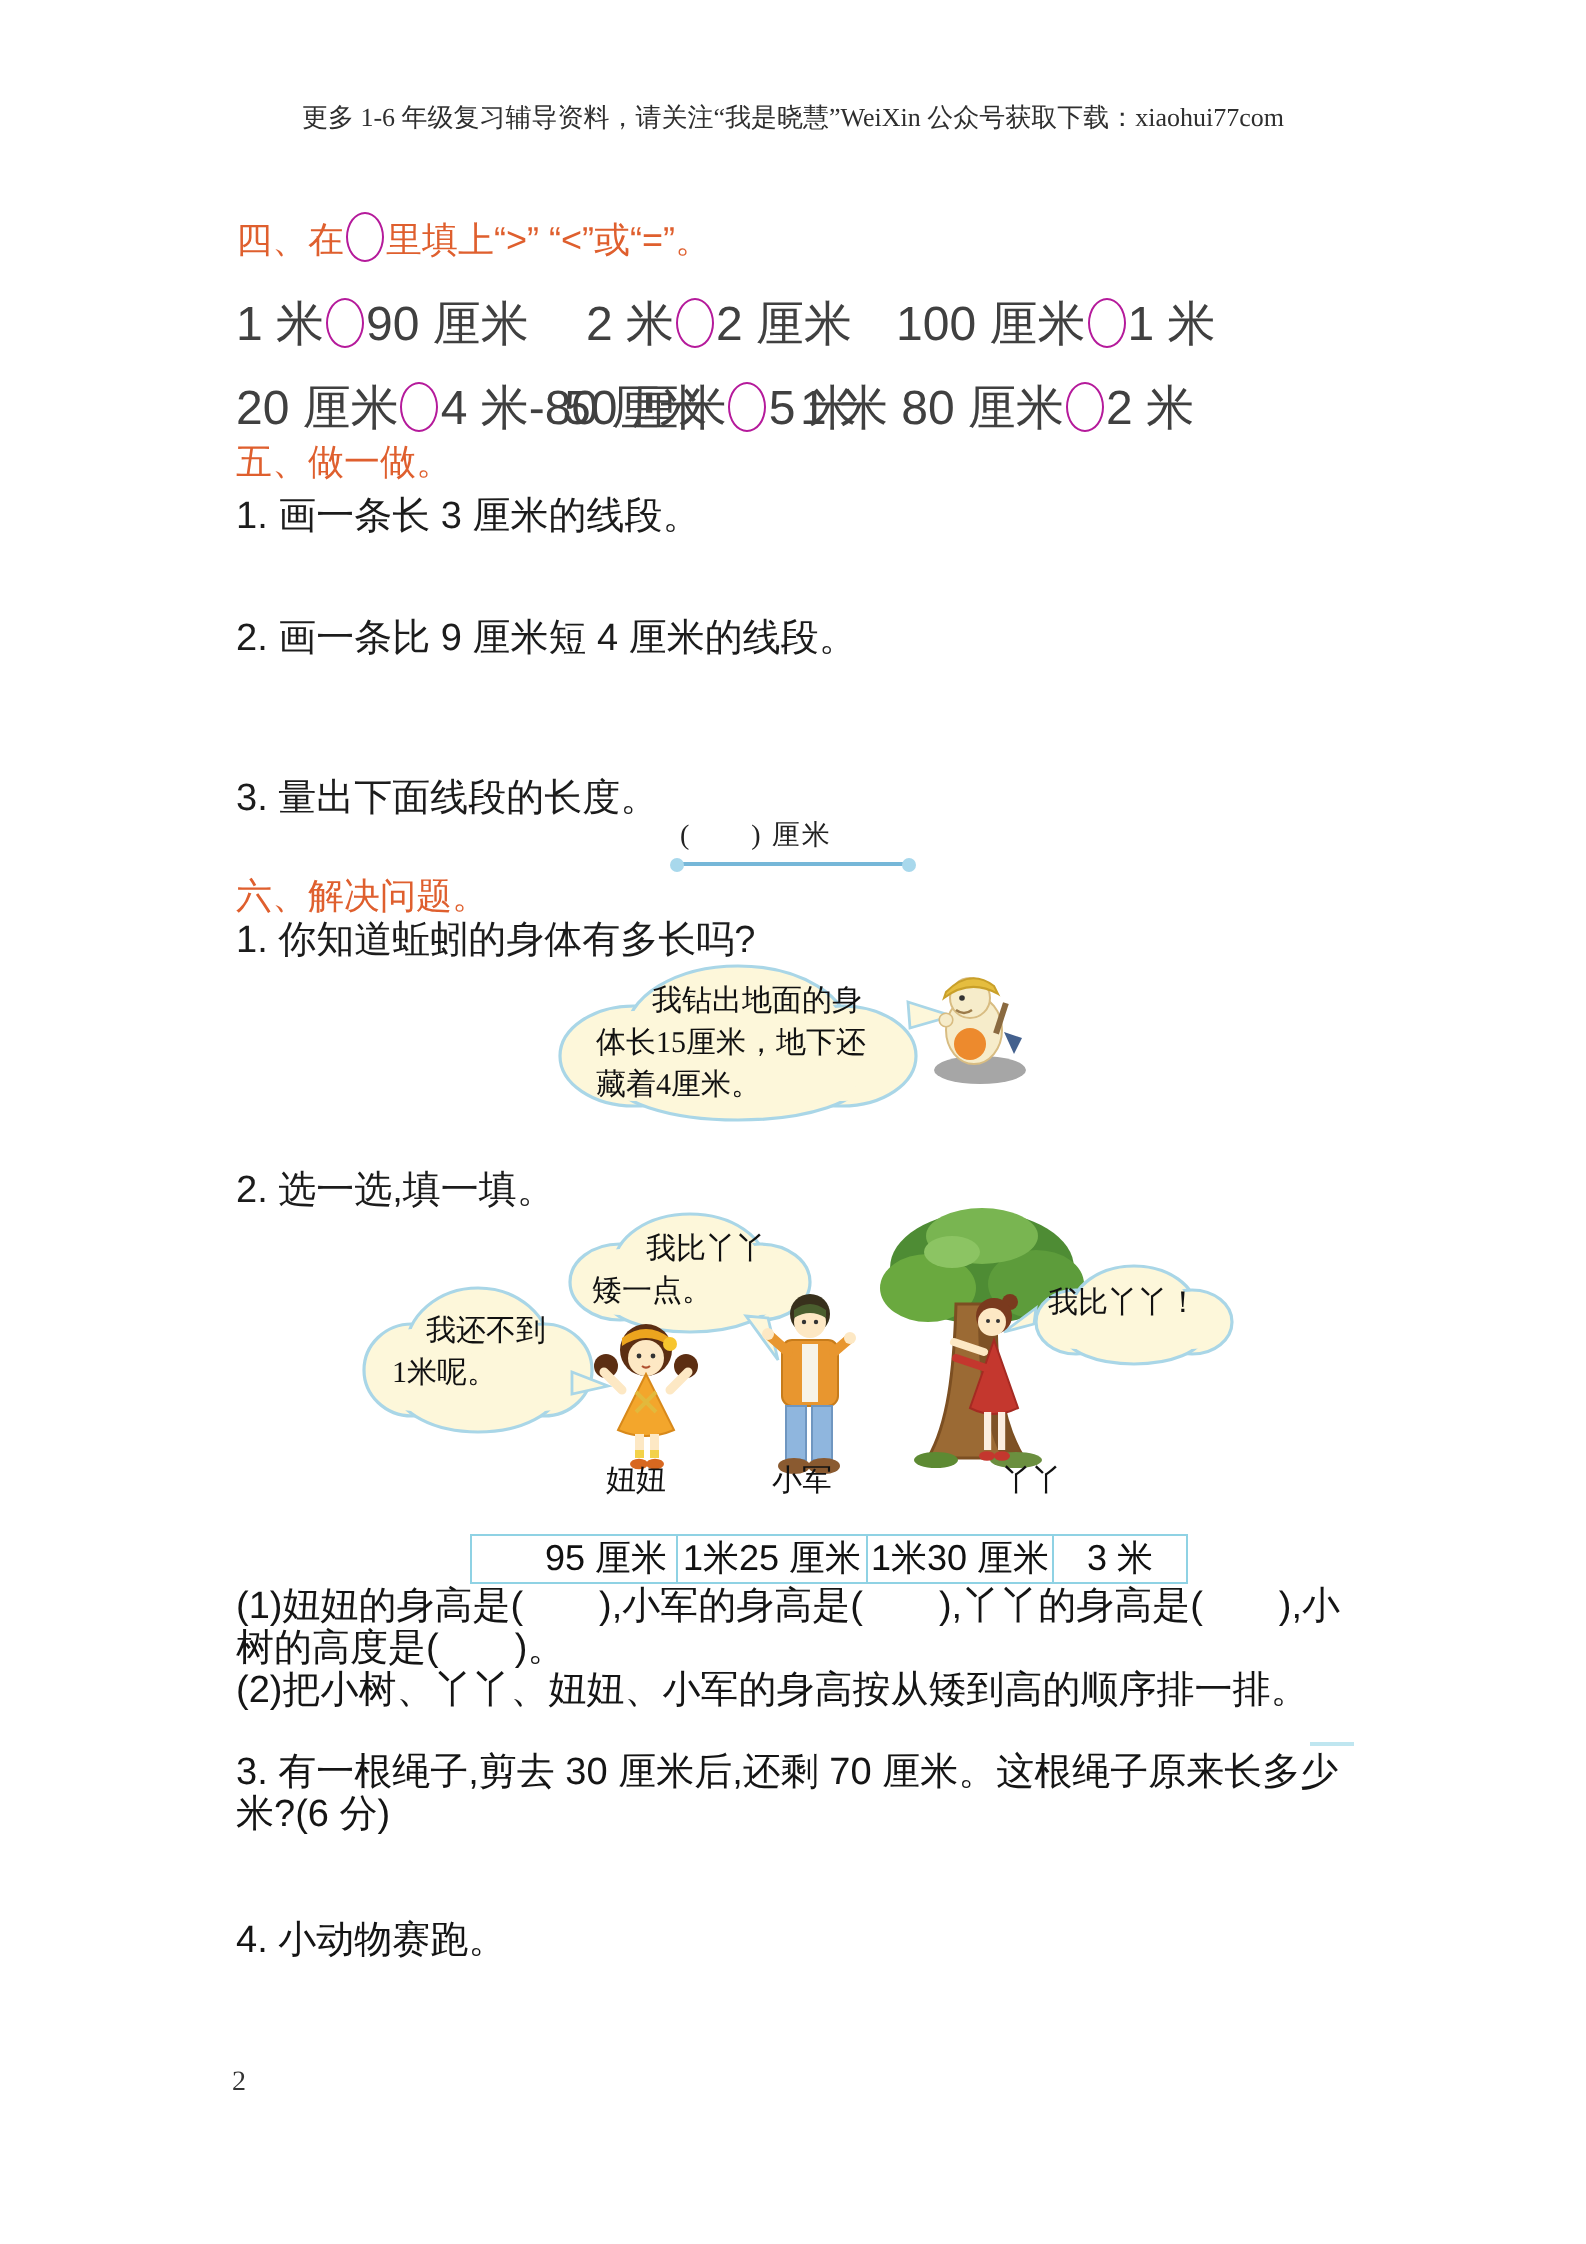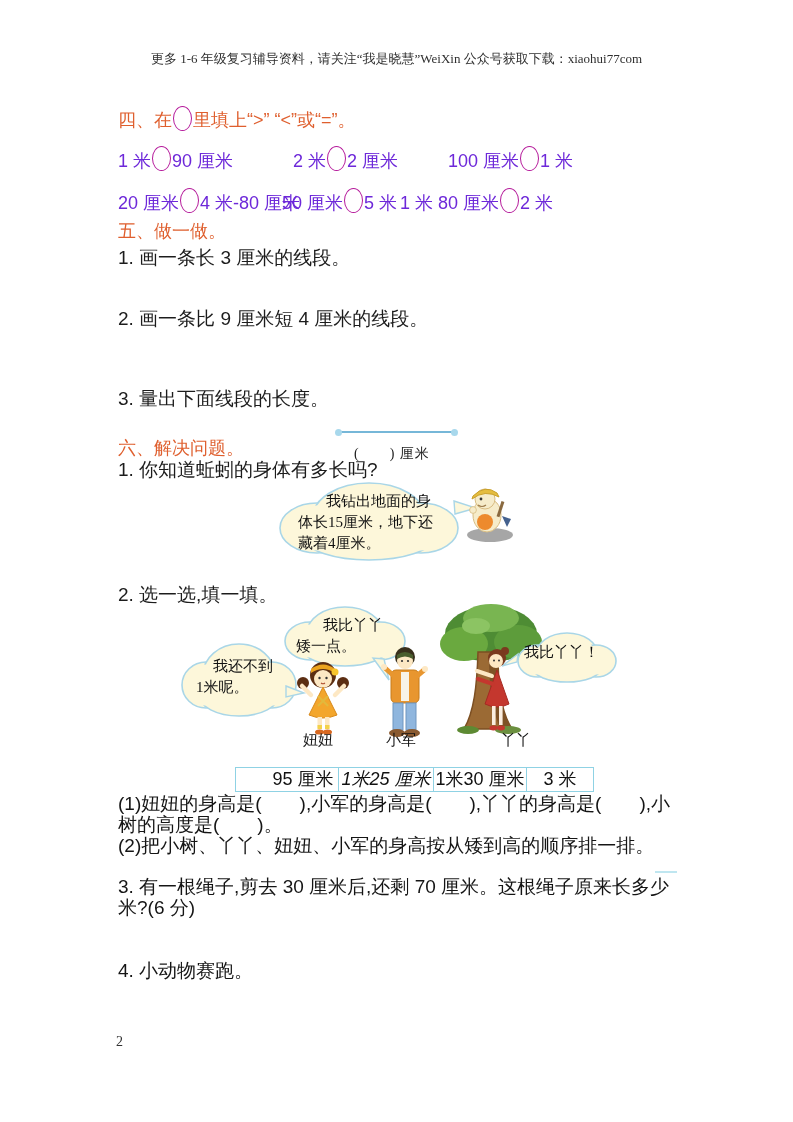--- a/index.html
+++ b/index.html
@@ -5,21 +5,21 @@
   html,body{margin:0;padding:0;background:#ffffff;}
   #page{
     position:relative;width:789px;height:1122px;background:#ffffff;overflow:hidden;
     font-family:"Liberation Sans","DejaVu Sans",sans-serif;color:#1a1a1a;
   }
   .abs{position:absolute;white-space:nowrap;}
   .serif{font-family:"Liberation Serif","DejaVu Serif",serif;}
   .hdr{font-size:13px;color:#2f2f2f;width:793px;text-align:center;}
   .sec{font-size:18px;color:#df5f2e;}
   .body19{font-size:19px;color:#1c1c1c;}
-  .cmp{font-size:18px;color:#6d28d9;}
+  .cmp{font-size:24px;color:#404040;}
   .ring{
     display:inline-block;width:17px;height:23px;border:1.6px solid #b51a9b;
     border-radius:50%;vertical-align:-4px;margin:0 1px;background:#fff;
   }
   .ring.hd{vertical-align:-5px;}
   .seg-line{height:2px;background:#76b7d8;}
   .seg-dot{width:7px;height:7px;border-radius:50%;background:#a8d8ec;}
   .seg-label{font-size:14px;color:#222;letter-spacing:1px;}
   .bubble-text{font-family:"Liberation Serif","DejaVu Serif",serif;font-size:15px;line-height:21px;color:#111;}
   .bubble-text div{white-space:nowrap;}
@@ -63,21 +63,21 @@
   </div>
   <div class="abs cmp" style="left:400px;top:188px;">
     <span>1 米 80 厘米</span><span class="ring"></span><span>2 米</span>
   </div>
 
   <div class="abs sec" style="left:118px;top:219px;">五、做一做。</div>
   <div class="abs body19" style="left:118px;top:245px;">1. 画一条长 3 厘米的线段。</div>
   <div class="abs body19" style="left:118px;top:306px;">2. 画一条比 9 厘米短 4 厘米的线段。</div>
   <div class="abs body19" style="left:118px;top:386px;">3. 量出下面线段的长度。</div>
 
-  <div class="abs seg-label serif" style="left:354px;top:409px;margin-top:36px;">(　　) 厘米</div>
+  <div class="abs seg-label serif" style="left:340px;top:409px;">(　　) 厘米</div>
   <div class="abs seg-line" style="left:339px;top:431px;width:116px;"></div>
   <div class="abs seg-dot" style="left:335px;top:429px;"></div>
   <div class="abs seg-dot" style="left:451px;top:429px;"></div>
 
   <div class="abs sec" style="left:118px;top:436px;">六、解决问题。</div>
   <div class="abs body19" style="left:118px;top:457px;">1. 你知道蚯蚓的身体有多长吗?</div>
 
   <svg class="abs" style="left:276px;top:480px;" width="186" height="82" viewBox="0 0 186 82">
     <g stroke="#a9d6e7" stroke-width="1.6" fill="#fdf7da">
       <ellipse cx="41" cy="48" rx="37" ry="25"></ellipse>
@@ -245,21 +245,21 @@
     <ellipse cx="19.5" cy="82" rx="4" ry="2.4" fill="#c4372e"></ellipse>
     <ellipse cx="27" cy="82" rx="4" ry="2.4" fill="#c4372e"></ellipse>
   </svg>
 
   <div class="abs char-label" style="left:303px;top:731px;">妞妞</div>
   <div class="abs char-label" style="left:386px;top:731px;">小军</div>
   <div class="abs char-label" style="left:501px;top:731px;">丫丫</div>
 
   <div class="abs opts" style="left:235px;top:767px;">
     <div class="cell" style="width:70px;">95 厘米</div>
-    <div class="cell" style="width:94px;font-style:italic;">1米25 厘米</div>
+    <div class="cell" style="width:94px;">1米25 厘米</div>
     <div class="cell" style="width:92px;">1米30 厘米</div>
     <div class="cell" style="width:66px;">3 米</div>
   </div>
 
   <div class="abs para" style="left:118px;top:793px;">(1)妞妞的身高是(　　),小军的身高是(　　),丫丫的身高是(　　),小</div>
   <div class="abs para" style="left:118px;top:814px;">树的高度是(　　)。</div>
   <div class="abs para" style="left:118px;top:835px;">(2)把小树、丫丫、妞妞、小军的身高按从矮到高的顺序排一排。</div>
 
   <div class="abs para" style="left:118px;top:876px;">3. 有一根绳子,剪去 30 厘米后,还剩 70 厘米。这根绳子原来长多少</div>
   <div class="abs para" style="left:118px;top:897px;">米?(6 分)</div>

